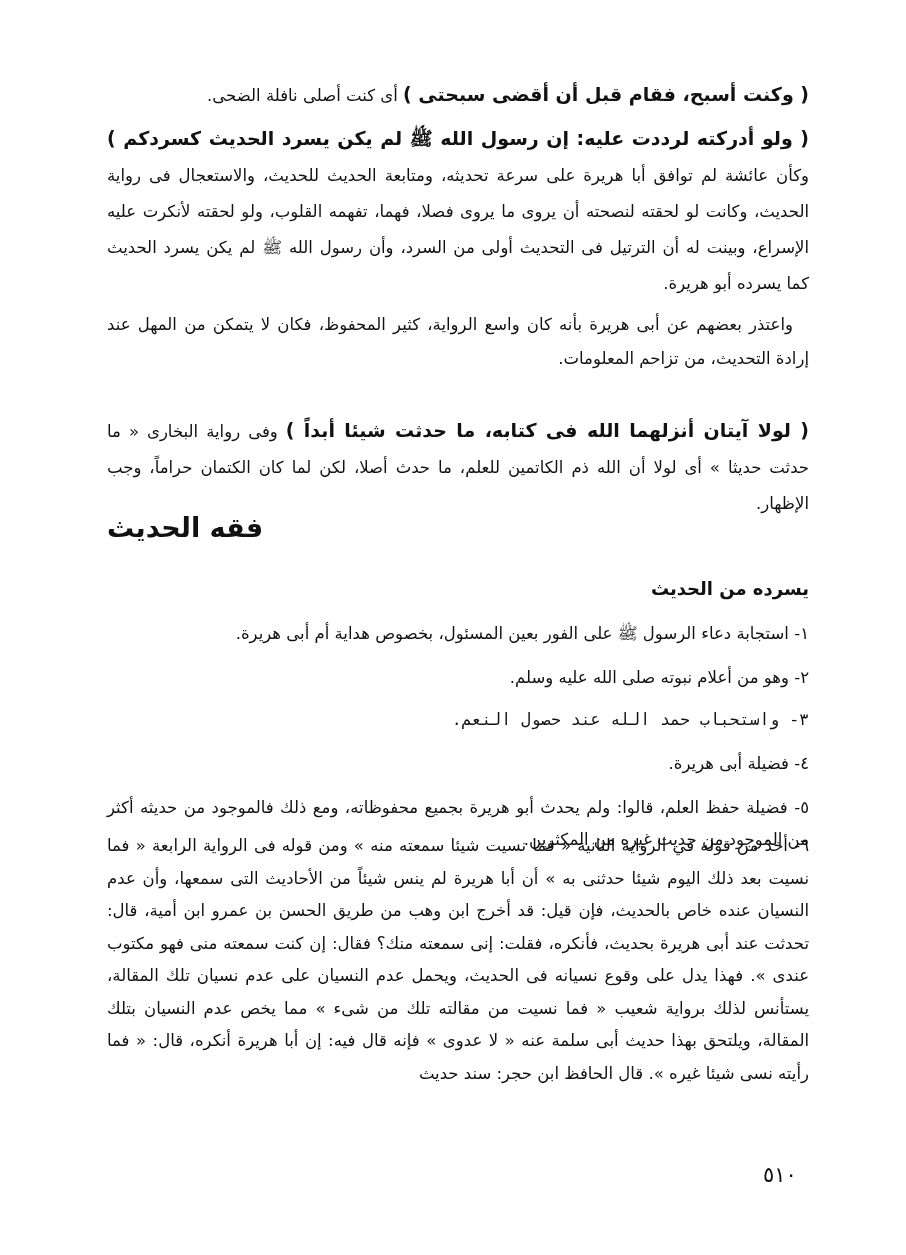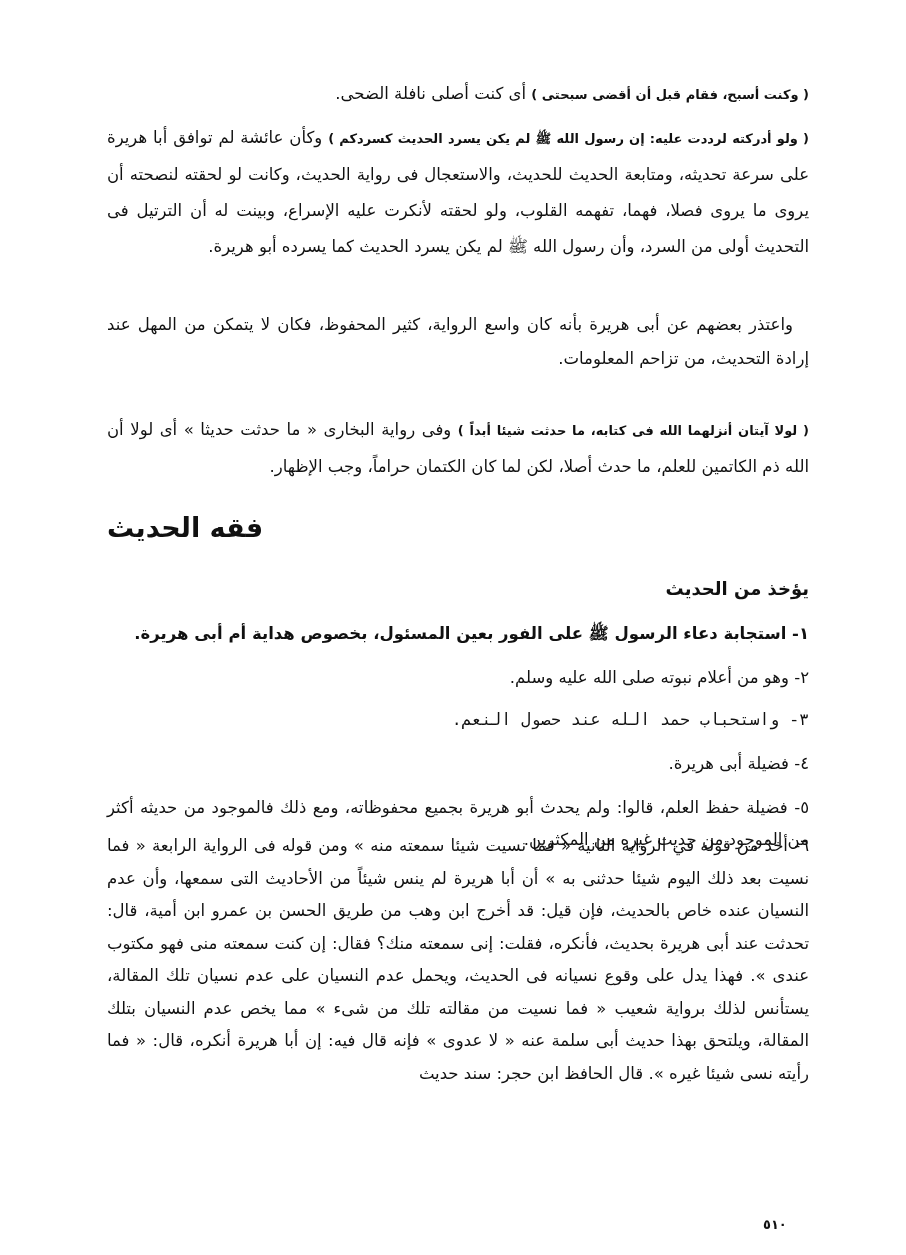--- a/index.html
+++ b/index.html
@@ -9,33 +9,33 @@
       color: #111111;
     }
     .page {
       position: absolute; left: 107px; top: 78px; width: 702px;
       direction: rtl; text-align: justify;
     }
     .p {
       font-size: 16.5px; line-height: 32px; margin: 0;
       text-align: justify; text-align-last: right;
     }
-    .quote { font-weight: bold; font-size: 13px; }
+    .quote { font-weight: bold; font-size: 19px; }
     .block { position: absolute; right: 0; width: 702px; }
     .heading {
       position: absolute; left: 0; width: 702px; text-align: left;
       font-weight: bold; font-size: 27px; top: 434px;
     }
     .subheading {
       position: absolute; right: 0; top: 500px; font-weight: bold; font-size: 18px;
     }
     .item { position: absolute; right: 0; width: 702px; font-size: 16.5px; line-height: 32px; }
     .item .num { display: inline; }
     .pageno {
-      position: absolute; left: 763px; top: 1217px; font-size: 13px; font-weight: bold;
+      position: absolute; left: 763px; top: 1163px; font-size: 21px; font-weight: normal;
       direction: rtl;
     }
   </style>
 </head>
 <body>
 
 <div class="page">
 
   <div class="block" style="top:0px;">
     <p class="p">
@@ -54,23 +54,23 @@
   </div>
 
   <div class="block" style="top:306px;">
     <p class="p" style="line-height:36px;margin-top:28px;">
       <span class="quote">( لولا آيتان أنزلهما الله فى كتابه، ما حدثت شيئا أبداً )</span><span> وفى رواية البخارى « ما حدثت حديثا » أى لولا أن الله ذم الكاتمين للعلم، ما حدث أصلا، لكن لما كان الكتمان حراماً، وجب الإظهار.</span>
     </p>
   </div>
 
   <div class="heading">فقه الحديث</div>
 
-  <div class="subheading">يؤخذ من الحديث</div>
+  <div class="subheading">يسرده من الحديث</div>
 
-  <div class="item" style="top:540px;font-weight:bold;">
+  <div class="item" style="top:540px;">
     <span class="num">١-</span><span> استجابة دعاء الرسول ﷺ على الفور بعين المسئول، بخصوص هداية أم أبى هريرة.</span>
   </div>
 
   <div class="item" style="top:584px;">
     <span class="num">٢-</span><span> وهو من أعلام نبوته صلى الله عليه وسلم.</span>
   </div>
 
   <div class="item" style="top:627px;font-family:Liberation Mono, monospace;">
     <span class="num">٣-</span><span> واستحباب حمد الله عند حصول النعم.</span>
   </div>

